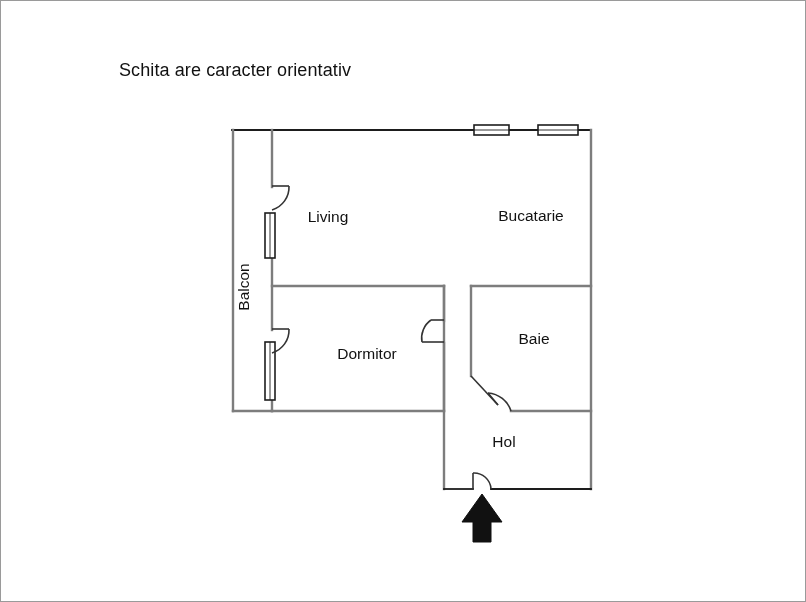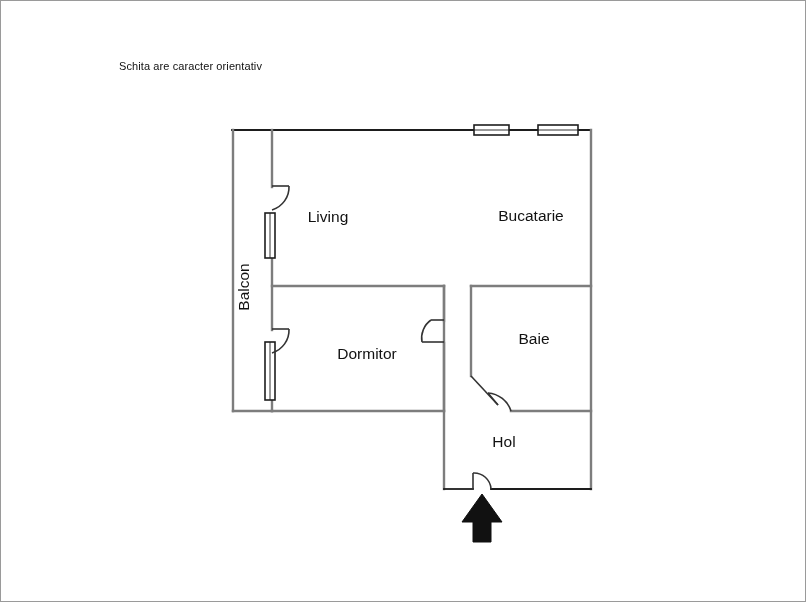--- a/index.html
+++ b/index.html
@@ -16,21 +16,21 @@
     height: 602px;
     background: #ffffff;
     box-sizing: border-box;
     border: 1px solid #9a9a9a;
     overflow: hidden;
   }
   #title {
     position: absolute;
     left: 118px;
     top: 59px;
-    font-size: 11px;
+    font-size: 18px;
     color: #111111;
     white-space: nowrap;
     letter-spacing: 0.1px;
   }
   #plan-svg {
     position: absolute;
     left: 0;
     top: 0;
     width: 806px;
     height: 602px;

